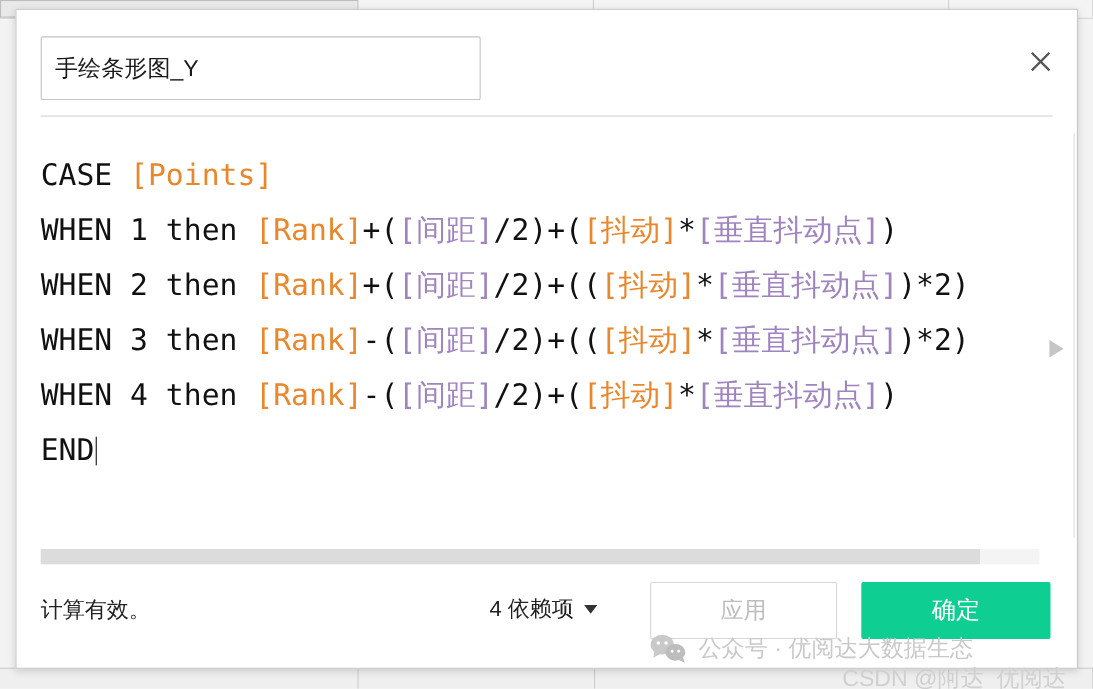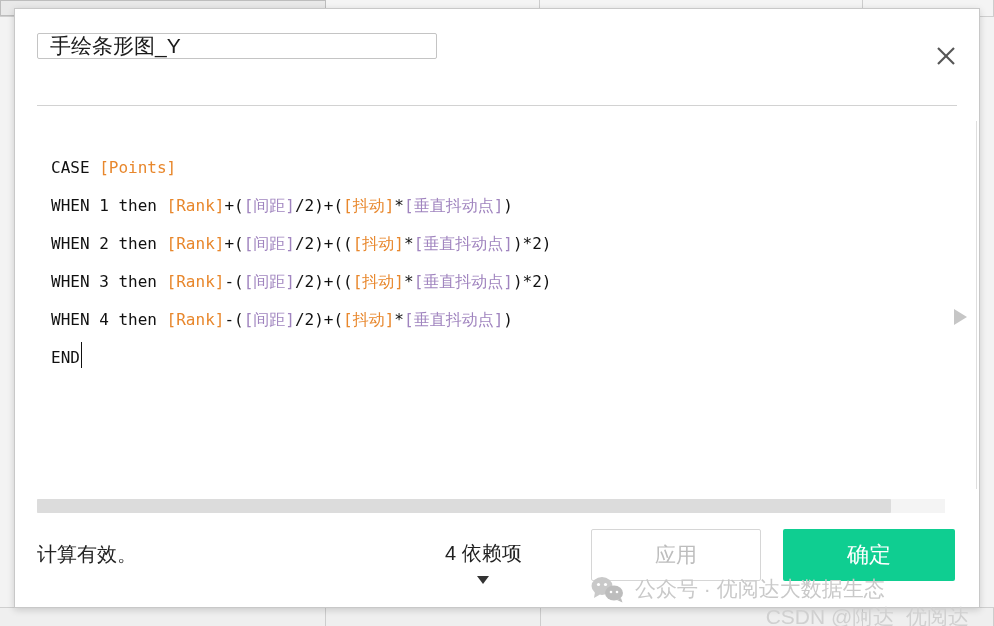--- a/index.html
+++ b/index.html
@@ -65,21 +65,21 @@
   
   #dialog-header {
     position: relative;
     height: 84px;
   }
   #name-input {
     position: absolute;
     left: 22px;
     top: 24px;
     width: 400px;
-    height: 26px;
+    height: 58px;
     box-sizing: border-box;
     border: 1px solid #c4c4c4;
     border-radius: 2px;
     background: #fff;
     font-family: "Liberation Sans", "DejaVu Sans", sans-serif;
     font-size: 21px;
     color: #1a1a1a;
     padding: 0 12px;
     outline: none;
   }
@@ -107,25 +107,25 @@
   
   #formula-area {
     position: absolute;
     left: 0;
     top: 112px;
     width: 964px;
     height: 370px;
     overflow: hidden;
   }
   #formula-text {
-    margin: 14px;
+    margin: 0;
     padding: 14px 0 0 22px;
     font-family: "DejaVu Sans Mono", "Liberation Mono", monospace;
-    font-size: 16px;
-    line-height: 38px;
+    font-size: 27px;
+    line-height: 50px;
     white-space: pre;
     color: #111111;
     letter-spacing: 0px;
   }
   .tok-field   { color: #e8872c; }
   .tok-param   { color: #a084bf; }
   .tok-plain   { color: #111111; }
   .caret {
     display: inline-block;
     width: 0;
@@ -192,21 +192,20 @@
     position: absolute;
     left: 430px;
     top: 25px;
     font-size: 20px;
     color: #222;
     cursor: pointer;
     user-select: none;
     display: flex;
     align-items: center;
     gap: 9px;
-    flex-direction: column;
   }
   .caret-down {
     width: 0; height: 0;
     border-left: 6px solid transparent;
     border-right: 6px solid transparent;
     border-top: 8px solid #333;
   }
   #apply-button {
     position: absolute;
     left: 576px;

